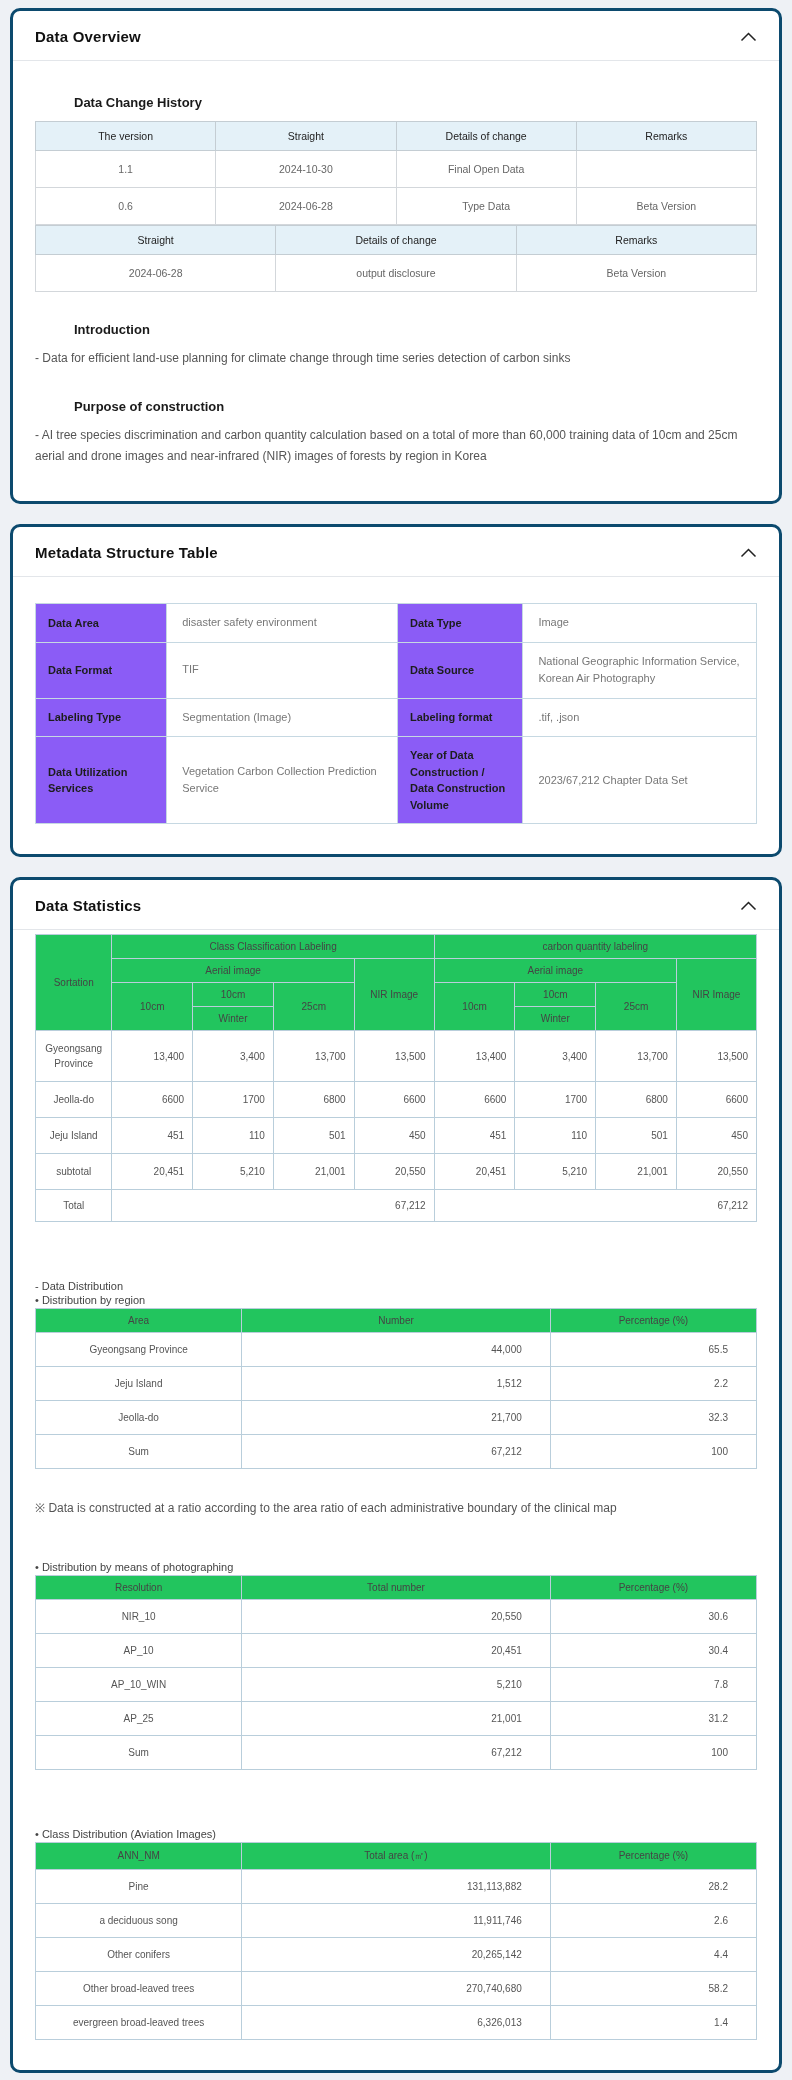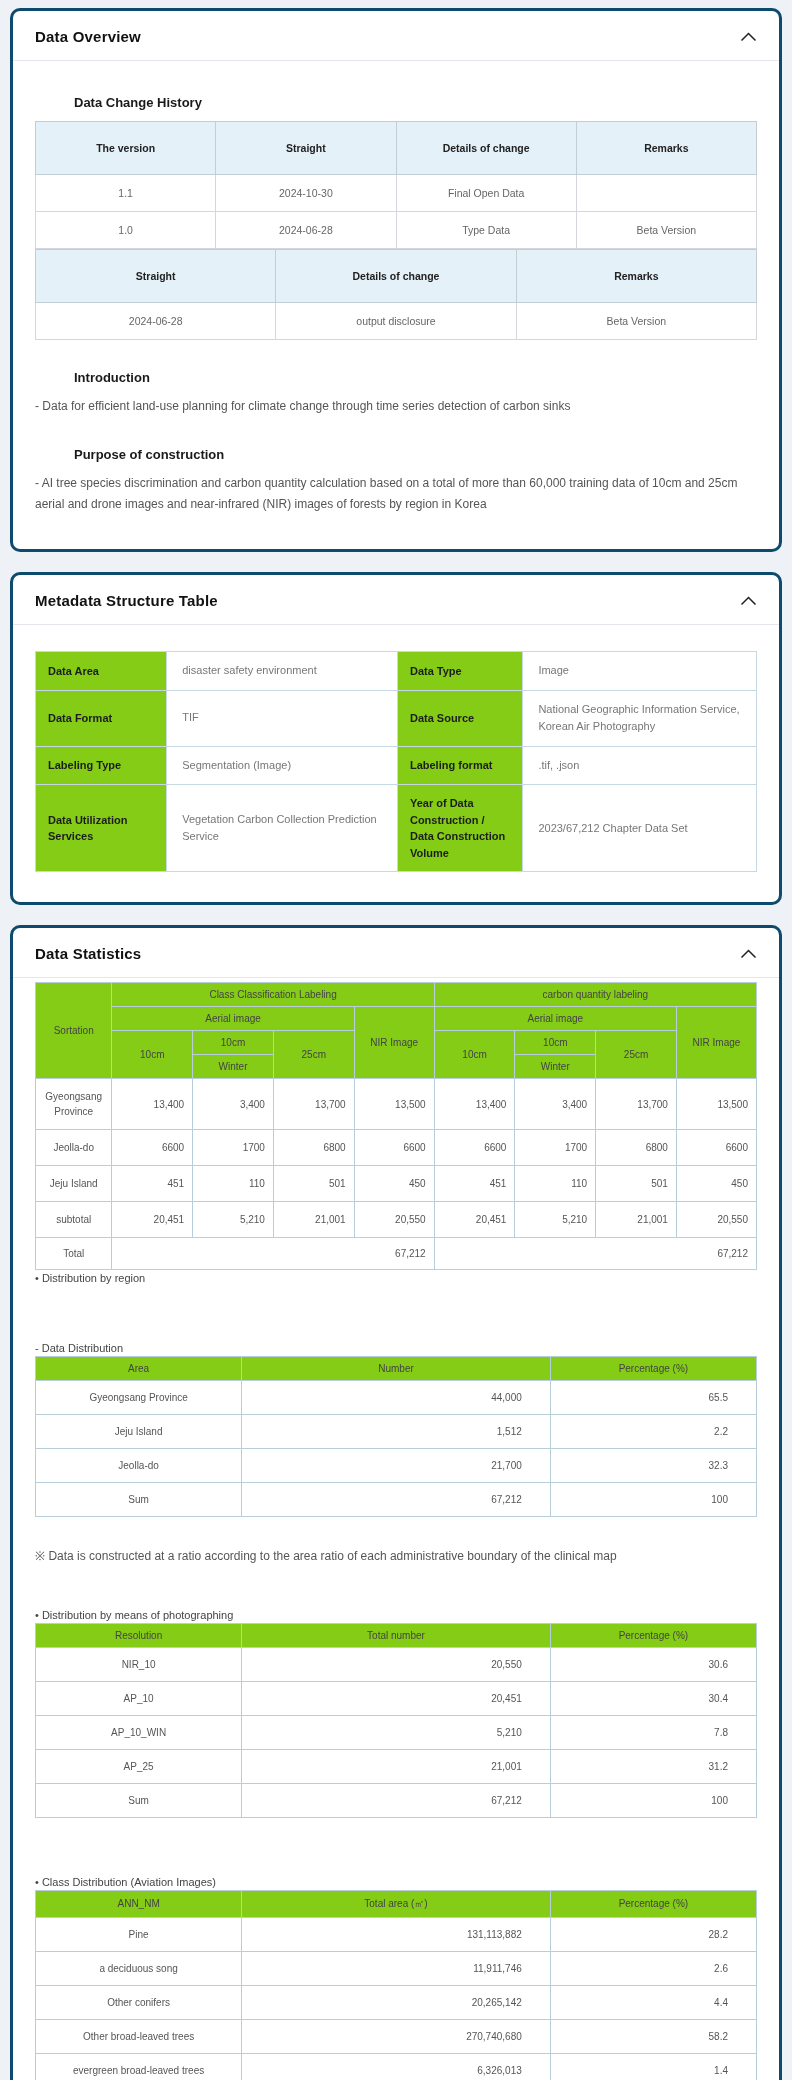--- a/index.html
+++ b/index.html
@@ -28,35 +28,35 @@
   .card-body { padding:4px 22px 30px; }
 
   h3.sec { font-size:13px; font-weight:bold; color:#1a1a1a; margin:30px 0 11px;padding-left:39px; }
   .para { font-size:12px; color:#555; line-height:1.75; margin:0 0 4px; }
 
   table { border-collapse:collapse; width:100%; table-layout:fixed; }
 
   
   table.g th {
     background:#e4f1f8; border:1px solid #c4cdd3;
-    font-size:10.5px; font-weight:bold; color:#222; padding:20px 4px; text-align:center;margin-left:36px;
+    font-size:10.5px; font-weight:normal; color:#222; padding:8px 4px; text-align:center;margin-left:36px;
   }
   table.g td {
     border:1px solid #d3d7db; font-size:10.5px; color:#666;
     padding:12px 4px; text-align:center;
   }
 
   
   table.meta td { border:1px solid #c6d8e2; font-size:11px; padding:10px 12px; }
-  table.meta td.lab { background:#84cc16; font-weight:bold; color:#1d1d1d; line-height:1.5; }
+  table.meta td.lab { background:#8b5cf6; font-weight:bold; color:#1d1d1d; line-height:1.5; }
   table.meta td.val { color:#777; line-height:1.6; padding-left:15px; }
 
   
   table.stats th {
-    background:#84cc16; border:1px solid #b9cedb;
+    background:#22c55e; border:1px solid #b9cedb;
     font-size:10px; font-weight:normal; color:#444; padding:6px 3px; text-align:center;
   }
   table.stats td {
     border:1px solid #b9cedb; font-size:10px; color:#555;
     padding:10px 8px; text-align:center;
   }
   table.stats td.num { text-align:right; }
   table.stats td.region { padding:10px 3px; line-height:1.5; }
   table.dist td { padding:11px 8px; }
   table.dist td.num { padding-right:28px; }
@@ -94,21 +94,21 @@
           </tr>
         </thead>
         <tbody>
           <tr>
             <td>1.1</td>
             <td>2024-10-30</td>
             <td>Final Open Data</td>
             <td></td>
           </tr>
           <tr>
-            <td>1.0</td>
+            <td>0.6</td>
             <td>2024-06-28</td>
             <td>Type Data</td>
             <td>Beta Version</td>
           </tr>
         </tbody>
       </table>
 
       <table class="g">
         <thead>
           <tr>
@@ -277,22 +277,22 @@
             <td class="num">20,550</td>
           </tr>
           <tr>
             <td>Total</td>
             <td colspan="4" class="num">67,212</td>
             <td colspan="4" class="num">67,212</td>
           </tr>
         </tbody>
       </table>
 
+      <div class="stat-label gap-lg tight">- Data Distribution</div>
       <div class="stat-label tight" style="margin-top:2px;">• Distribution by region</div>
-      <div class="stat-label gap-lg tight">- Data Distribution</div>
 
       <table class="stats dist">
         <colgroup>
             <col style="width:28.6%">
             <col style="width:42.8%">
             <col style="width:28.6%">
           </colgroup>
         <thead>
           <tr>
             <th>Area</th>

